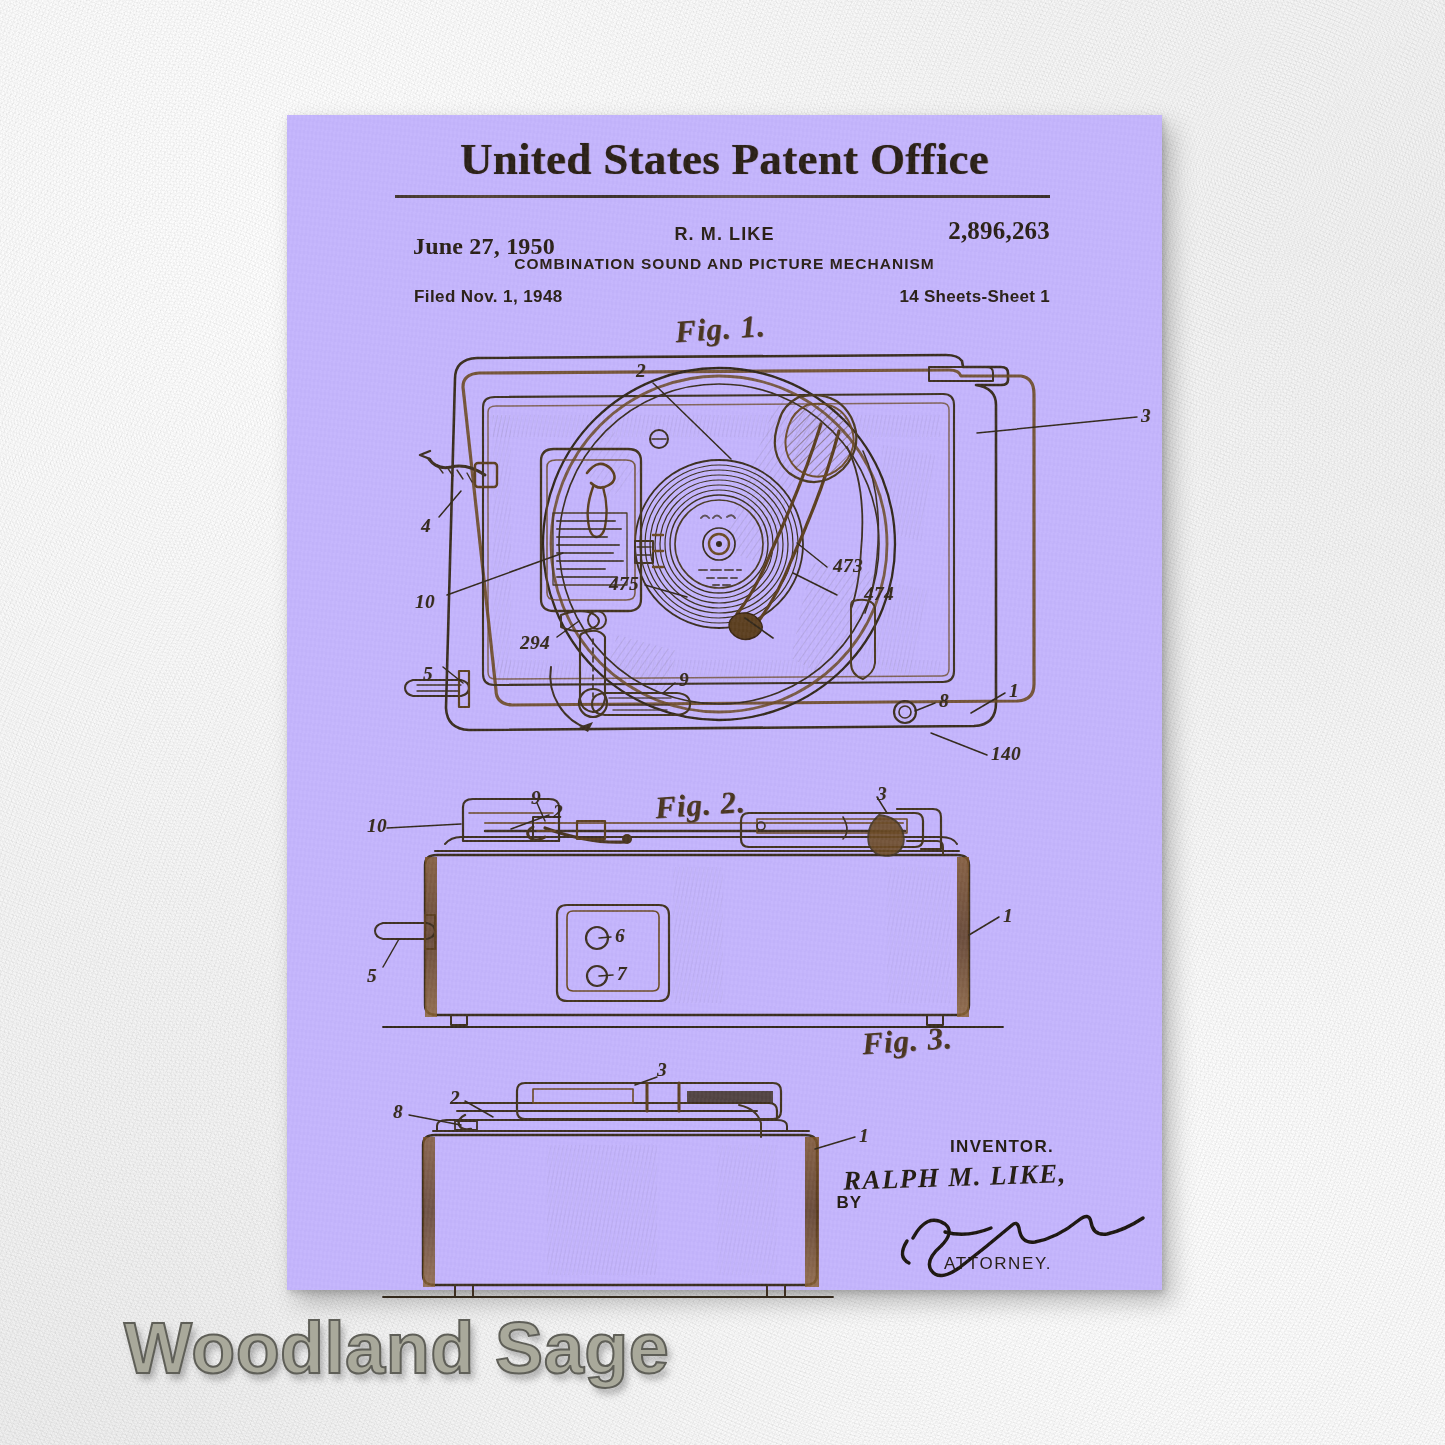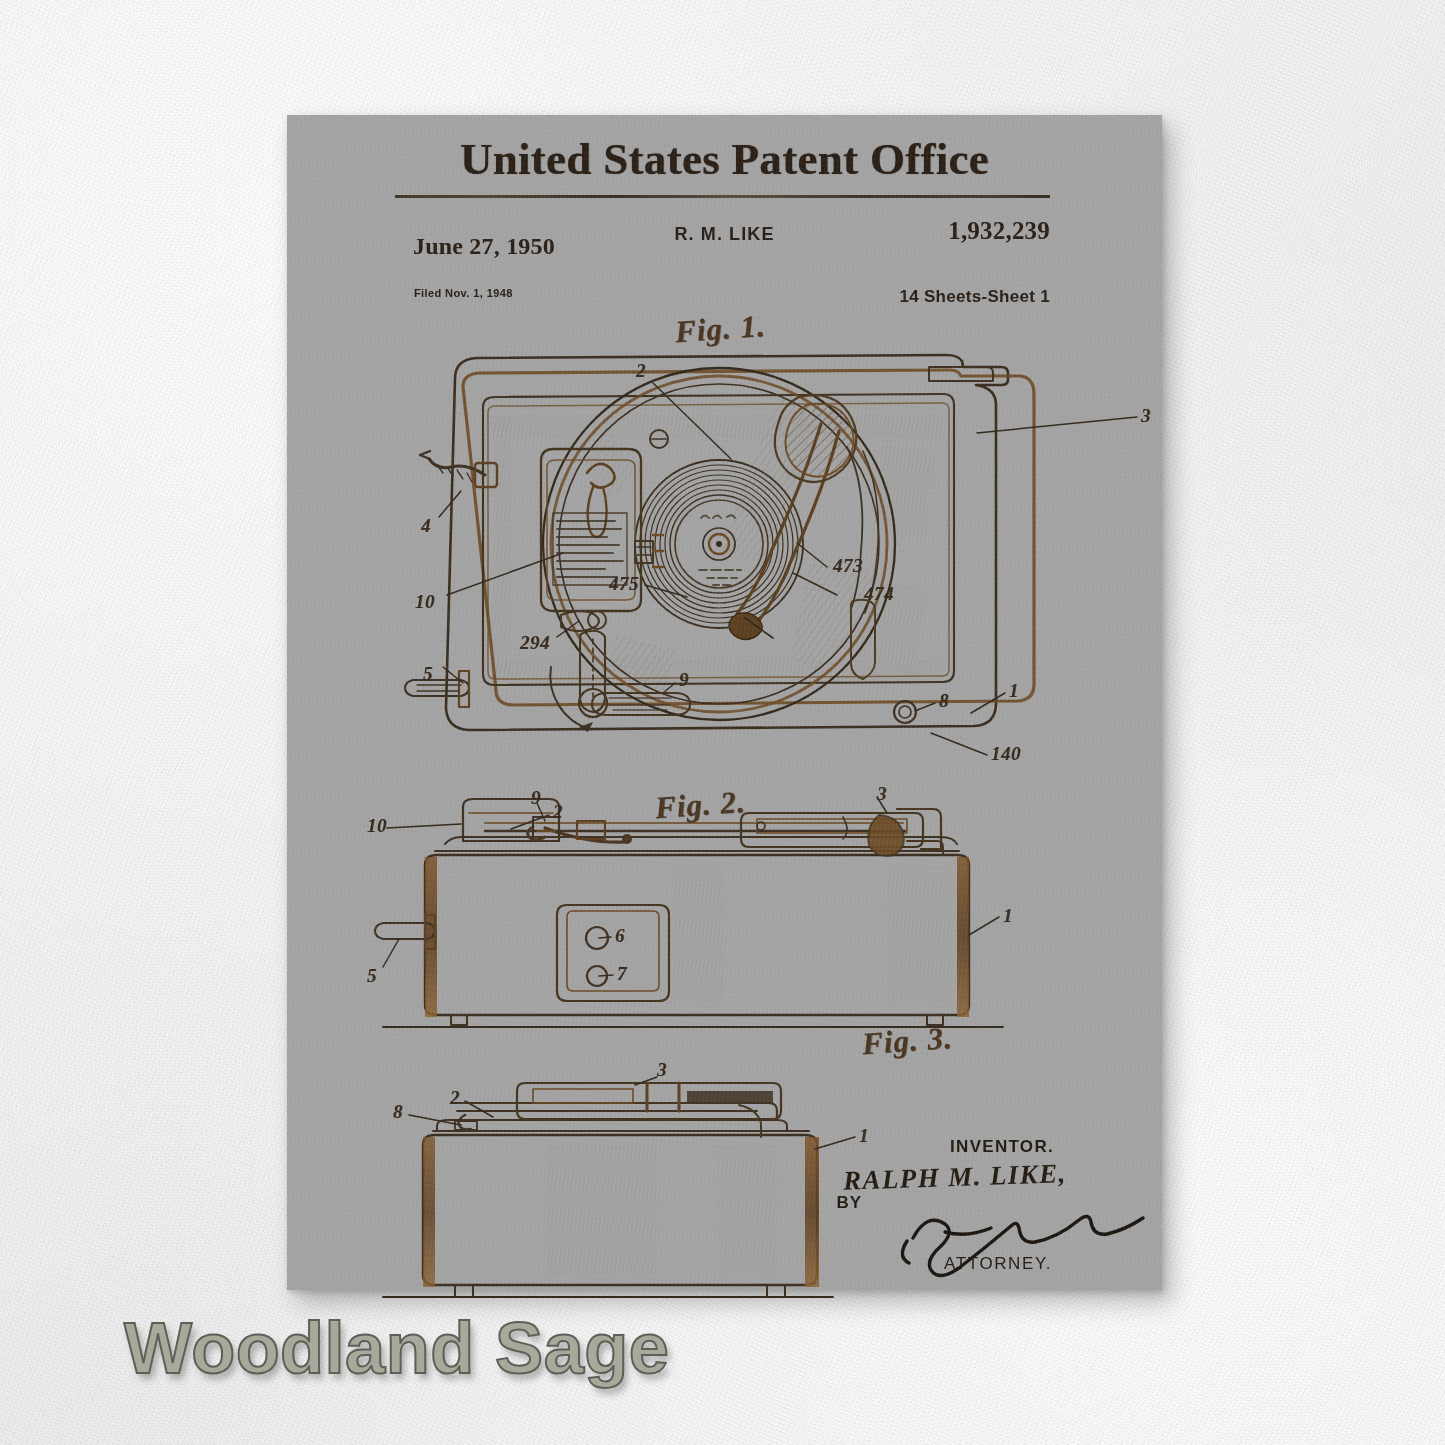--- a/index.html
+++ b/index.html
@@ -32,21 +32,21 @@
     background-image:
       repeating-radial-gradient(circle at 12% 30%, rgba(0,0,0,.02) 0 1px, rgba(0,0,0,0) 1px 3px),
       repeating-radial-gradient(circle at 62% 74%, rgba(0,0,0,.018) 0 1px, rgba(0,0,0,0) 1px 4px),
       repeating-radial-gradient(circle at 88% 12%, rgba(0,0,0,.018) 0 1px, rgba(0,0,0,0) 1px 3px);
     opacity:.8;mix-blend-mode:multiply;
   }
 
   
   #poster{
     position:absolute;left:287px;top:115px;width:875px;height:1175px;
-    background:#a3a3a3;
+    background:#c4b5fd;
     box-shadow: 10px 12px 22px rgba(60,60,60,.32), 2px 3px 6px rgba(60,60,60,.22);
   }
   
   #poster .grain{
     position:absolute;inset:0;pointer-events:none;
     background-image:
       repeating-linear-gradient(96deg, rgba(255,255,255,.035) 0 2px, rgba(0,0,0,.012) 2px 4px),
       repeating-linear-gradient(6deg, rgba(0,0,0,.01) 0 3px, rgba(255,255,255,.02) 3px 6px);
     opacity:.65;
   }
@@ -62,21 +62,21 @@
   #hdr-rule{
     position:absolute;left:108px;width:655px;top:80px;height:3px;
     background:linear-gradient(90deg,#3a2d1f 0%,#4a3a27 14%,#2e241a 33%,#554433 52%,#33281c 72%,#3e3022 90%,#2c2218 100%);
     opacity:.92;
   }
   .hline{position:absolute;font-family:"Liberation Serif", serif;color:#2a2017;}
   #hdr-date{left:126px;top:118px;font-size:24px;font-weight:700;letter-spacing:.2px;}
   #hdr-author{left:0;right:0;top:109px;text-align:center;font-size:18px;font-weight:700;letter-spacing:1.1px;font-family:"Liberation Sans",sans-serif;}
   #hdr-number{right:112px;top:102px;font-size:25px;font-weight:700;letter-spacing:.2px;}
   #hdr-subject{left:0;right:0;top:140px;text-align:center;font-size:15.5px;font-weight:700;letter-spacing:1.05px;font-family:"Liberation Sans",sans-serif;}
-  #hdr-filed{left:127px;top:172px;font-size:11px;font-weight:700;letter-spacing:.4px;font-family:"Liberation Sans",sans-serif;}
+  #hdr-filed{left:127px;top:172px;font-size:17px;font-weight:700;letter-spacing:.4px;font-family:"Liberation Sans",sans-serif;}
   #hdr-sheets{right:112px;top:172px;font-size:17px;font-weight:700;letter-spacing:.3px;font-family:"Liberation Sans",sans-serif;}
 
   
   .figcap{
     position:absolute;font-family:"Liberation Serif",serif;font-style:italic;font-weight:700;
     color:#4a3520;font-size:31px;letter-spacing:1px;
     transform:rotate(-4deg);
     text-shadow:.8px .6px 0 rgba(45,32,18,.5);
   }
   #fig1-cap{left:388px;top:196px;}
@@ -130,21 +130,22 @@
 <body>
 
 <div id="wall"></div>
 
 <div id="poster">
 
   <div id="hdr-title">United States Patent Office</div>
   <div id="hdr-rule"></div>
   <div class="hline" id="hdr-date">June 27, 1950</div>
   <div class="hline" id="hdr-author">R. M. LIKE</div>
-  <div class="hline" id="hdr-number">1,932,239</div>
+  <div class="hline" id="hdr-number">2,896,263</div>
+  <div class="hline" id="hdr-subject">COMBINATION SOUND AND PICTURE MECHANISM</div>
   <div class="hline" id="hdr-filed">Filed Nov. 1, 1948</div>
   <div class="hline" id="hdr-sheets">14 Sheets-Sheet 1</div>
 
   <svg class="draw" viewBox="0 0 875 1175">
     <defs>
       <linearGradient id="woodEdge" x1="0" y1="0" x2="1" y2="0">
         <stop offset="0%" stop-color="#7d5427"></stop>
         <stop offset="45%" stop-color="#5c3c1c"></stop>
         <stop offset="100%" stop-color="#8a6233"></stop>
       </linearGradient>

